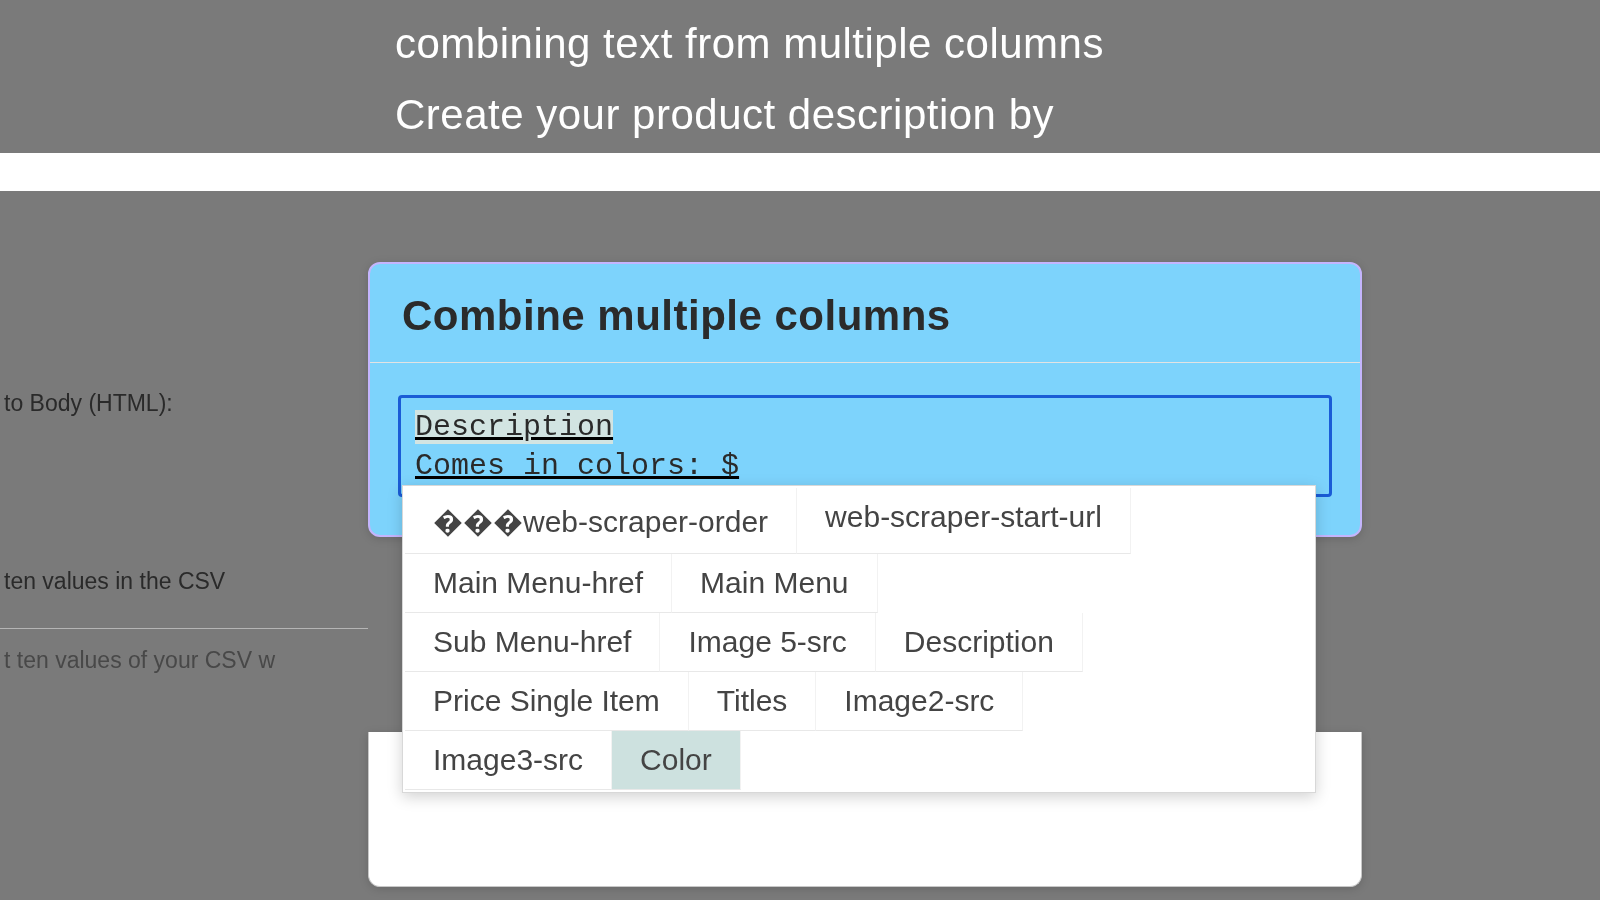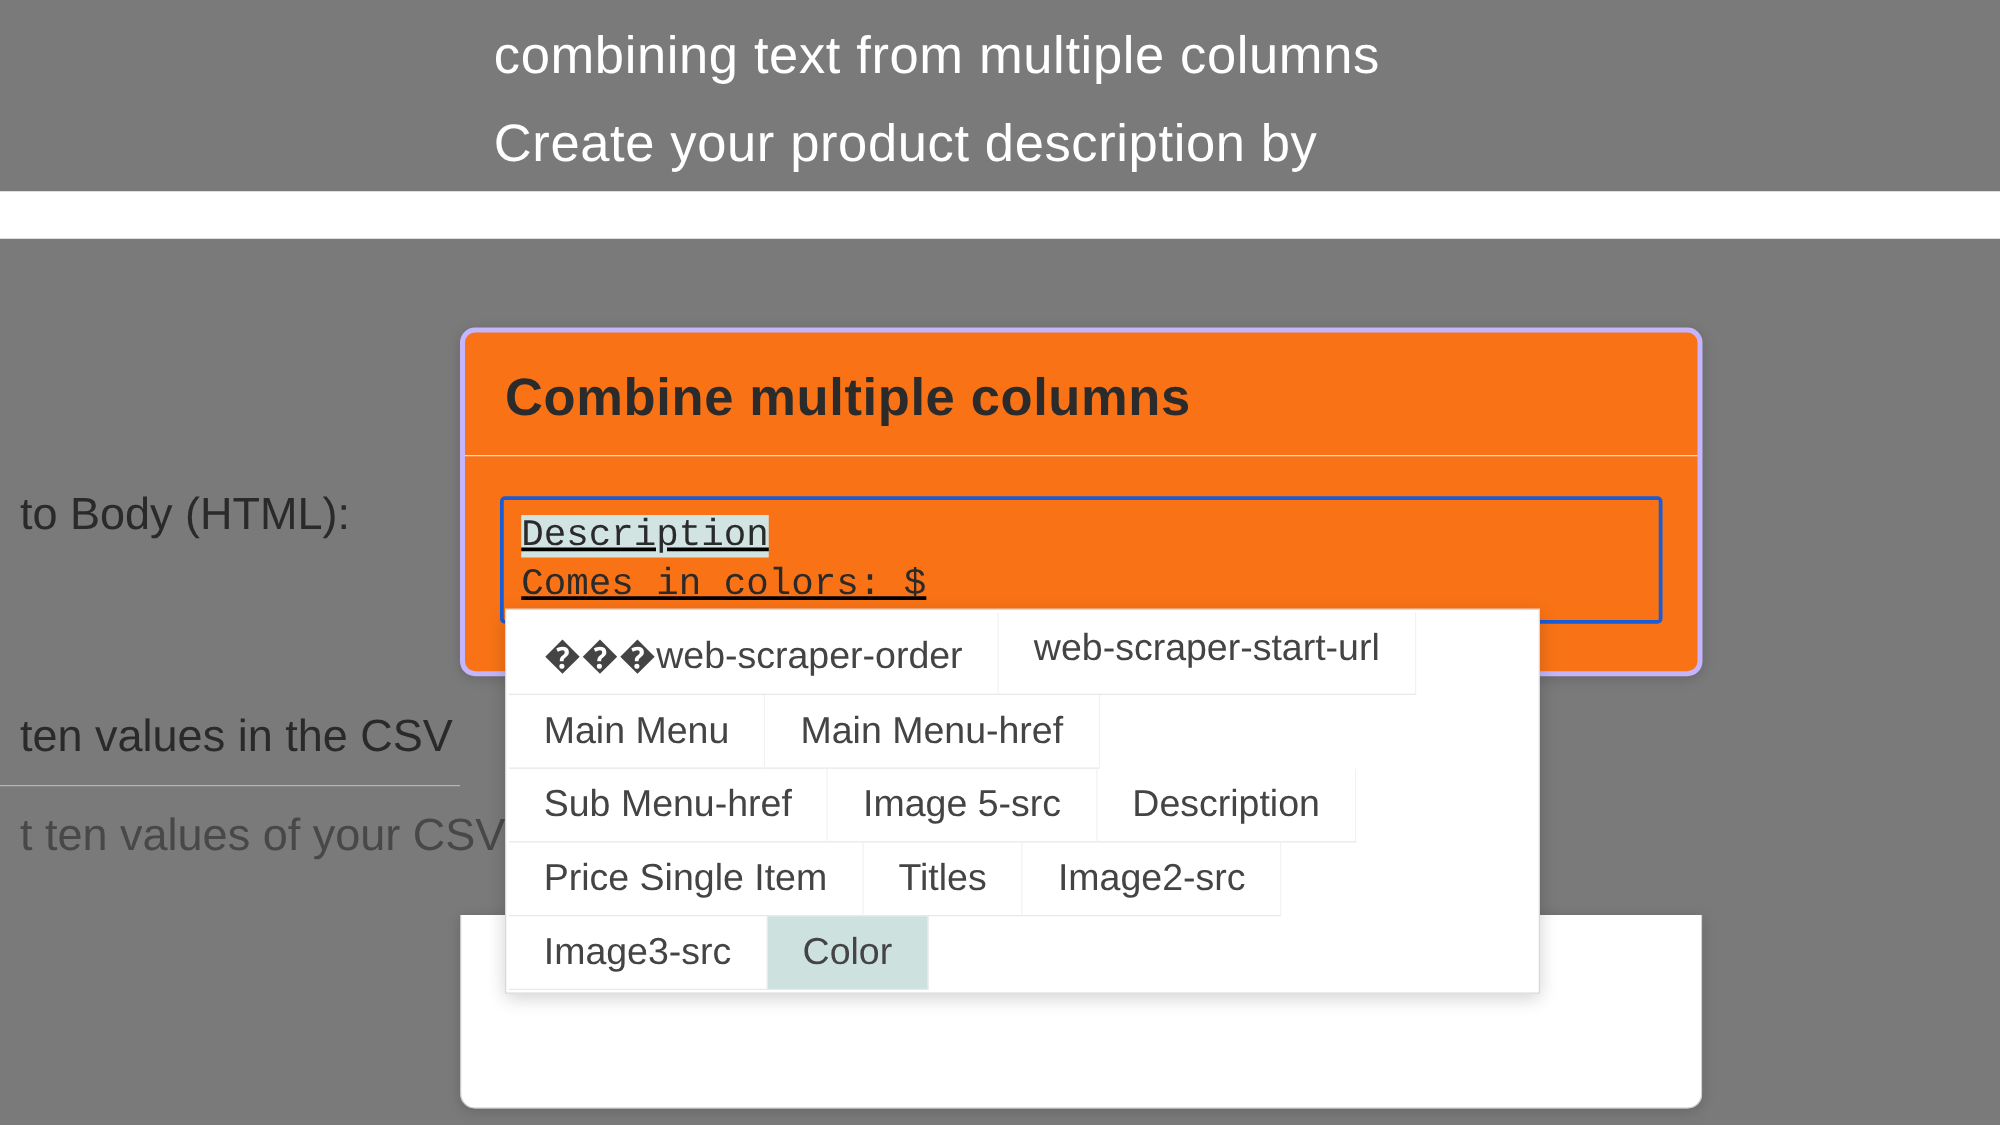--- a/index.html
+++ b/index.html
@@ -21,43 +21,43 @@
     }
     .white-strip {
       background: #fff;
       height: 38px;
       width: 100%;
       margin-top: 2px;
     }
     .bg-text {
       position: absolute;
       color: #2a2a2a;
-      font-size: 36px;
+      font-size: 23px;
       font-weight: 400;
-      left: 16px;
+      left: 4px;
       text-align: right;
     }
     .bg-text-1 { top: 390px; }
     .bg-text-2 { top: 568px; }
     .divider-line {
       position: absolute;
       top: 628px;
       left: 0;
       width: 368px;
       height: 1px;
       background: #b5b5b5;
     }
     .bg-text-3 { top: 647px; color: #484848; }
     .modal {
       position: absolute;
       top: 262px;
       left: 368px;
       width: 994px;
-      background: #f97316;
-      border: 4px solid #c4b5fd;
+      background: #7dd3fc;
+      border: 2px solid #c4b5fd;
       border-radius: 12px;
       box-shadow: 0 2px 10px rgba(0,0,0,0.15);
     }
     .modal-header {
       padding: 28px 32px 22px 32px;
       border-bottom: 1px solid #e3e3e3;
     }
     .modal-title {
       font-size: 42px;
       font-weight: 600;
@@ -82,21 +82,21 @@
       z-index: 1;
     }
     .textarea-box .highlight {
       background: #d2e4e2;
       display: inline;
     }
     .dropdown {
       position: absolute;
       top: 122px;
       left: 32px;
-      width: 828px;
+      width: 914px;
       background: #fff;
       border: 1px solid #d8d8d8;
       box-shadow: 0 4px 14px rgba(0,0,0,0.18);
       z-index: 10;
       display: flex;
       flex-wrap: wrap;
       padding: 2px 2px 2px 2px;
     }
     .chip {
       font-size: 30px;
@@ -145,22 +145,22 @@
   </div>
   <div class="modal-body">
     <div class="textarea-box">
       <span class="highlight">Description</span><br>
       <span>Comes in colors: $</span>
     </div>
     <div class="dropdown">
       <div class="chip">���web-scraper-order</div>
       <div class="chip">web-scraper-start-url</div>
       <div style="flex-basis:100%;height:0"></div>
+      <div class="chip">Main Menu-href</div>
       <div class="chip">Main Menu</div>
-      <div class="chip">Main Menu-href</div>
       <div style="flex-basis:100%;height:0"></div>
       <div class="chip">Sub Menu-href</div>
       <div class="chip">Image 5-src</div>
       <div class="chip">Description</div>
       <div style="flex-basis:100%;height:0"></div>
       <div class="chip">Price Single Item</div>
       <div class="chip">Titles</div>
       <div class="chip">Image2-src</div>
       <div style="flex-basis:100%;height:0"></div>
       <div class="chip">Image3-src</div>

